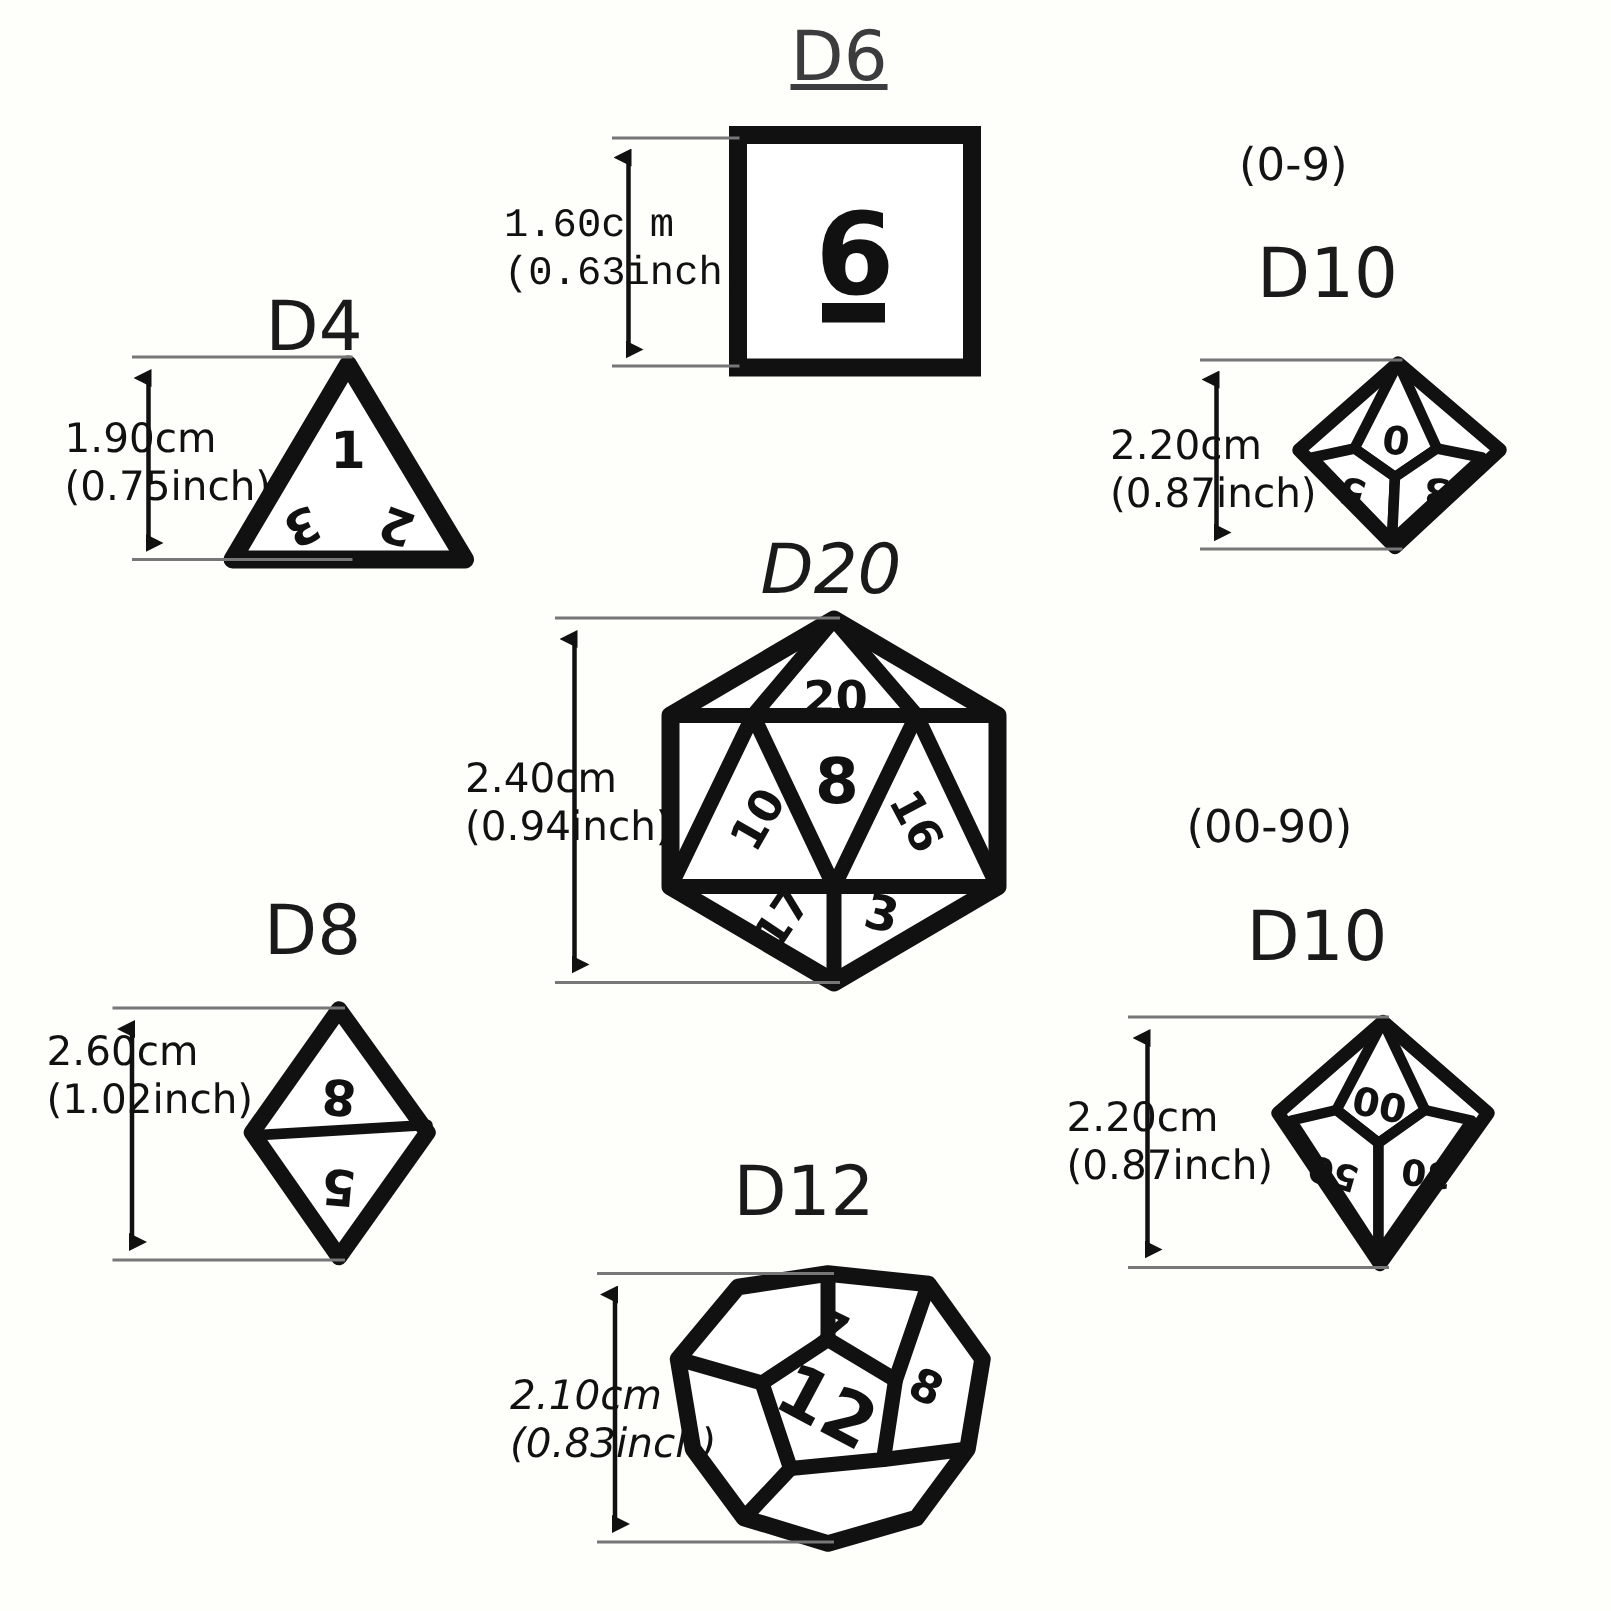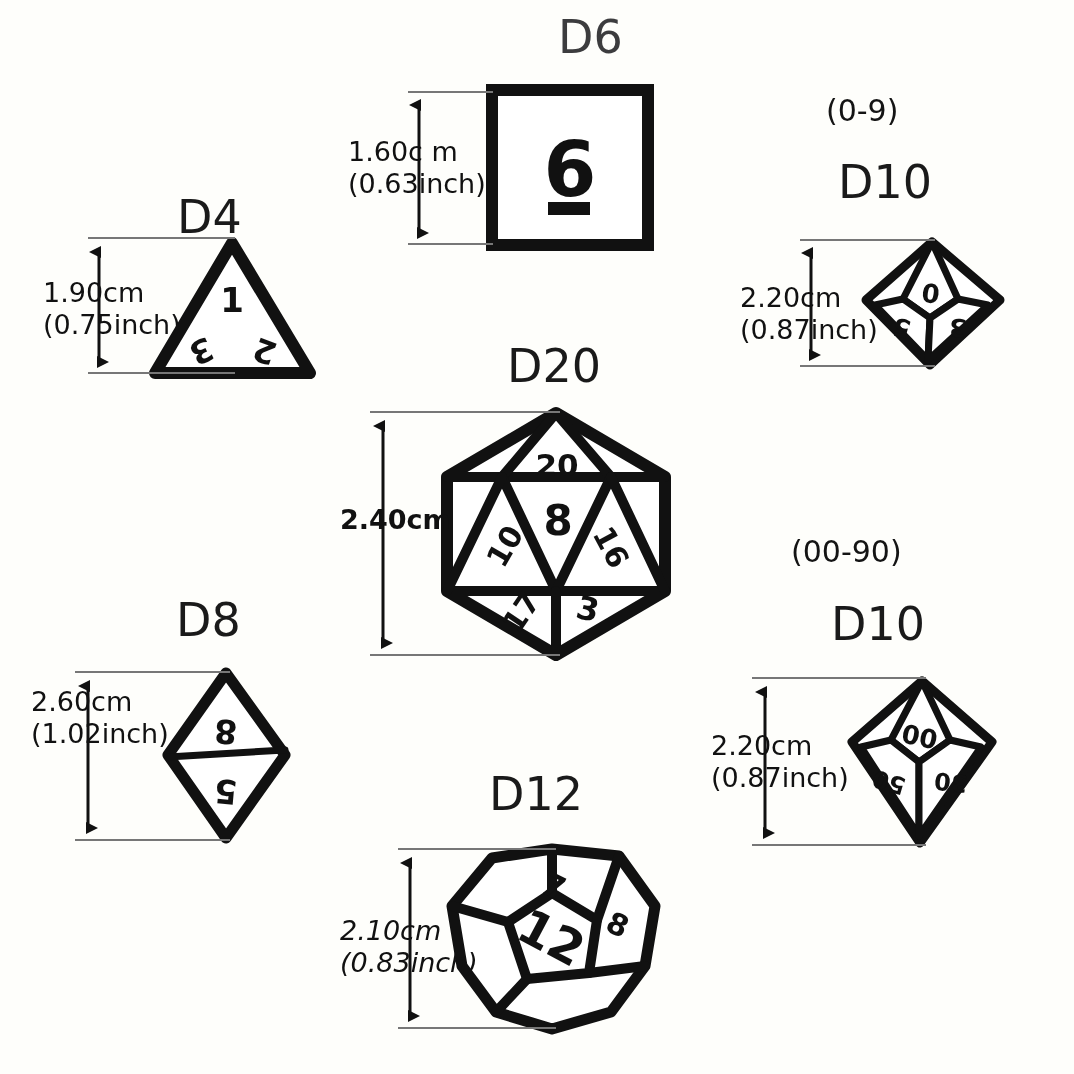--- a/index.html
+++ b/index.html
@@ -178,46 +178,47 @@
     </g>
 
     <g>
       <line x1="398" y1="849" x2="556" y2="849" stroke="#777" stroke-width="2"></line>
       <line x1="398" y1="1028" x2="556" y2="1028" stroke="#777" stroke-width="2"></line>
       <line x1="410" y1="863" x2="410" y2="1016" stroke="#111" stroke-width="3" marker-start="url(#arrUp)" marker-end="url(#arrDown)"></line>
     </g>
 
   </svg>
 
-  <div class="die-title gray" style="left:558px;top:14px;">D6</div>
-
-  <div class="dim-text" style="left:348px;top:136px;width:150px;">
+  <div class="die-title gray" style="left:527px;top:14px;text-decoration:underline;">D6</div>
+
+  <div class="dim-text" style="left:336px;top:136px;width:150px;font-family:Liberation Mono, monospace;">
     <span>1.60c m</span>
     <span class="l2">(0.63inch)</span>
   </div>
 
   <div class="die-title" style="left:177px;top:164px;margin-top:30px;">D4</div>
 
   <div class="dim-text" style="left:43px;top:277px;width:160px;">
     <span>1.90cm</span>
     <span class="l2">(0.75inch)</span>
   </div>
 
   <div class="range-label" style="left:826px;top:96px;">(0-9)</div>
   <div class="die-title" style="left:838px;top:159px;">D10</div>
 
   <div class="dim-text" style="left:740px;top:282px;width:160px;">
     <span>2.20cm</span>
     <span class="l2">(0.87inch)</span>
   </div>
 
-  <div class="die-title" style="left:507px;top:343px;">D20</div>
-
-  <div class="dim-text" style="left:340px;top:504px;width:170px;font-weight:bold;">
+  <div class="die-title" style="left:507px;top:356px;font-style:italic;">D20</div>
+
+  <div class="dim-text" style="left:310px;top:504px;width:170px;">
     <span>2.40cm</span>
+    <span class="l2">(0.94inch)</span>
   </div>
 
   <div class="die-title" style="left:176px;top:597px;text-align:right;">D8</div>
 
   <div class="dim-text" style="left:31px;top:686px;width:160px;">
     <span>2.60cm</span>
     <span class="l2">(1.02inch)</span>
   </div>
 
   <div class="range-label" style="left:791px;top:537px;">(00-90)</div>

